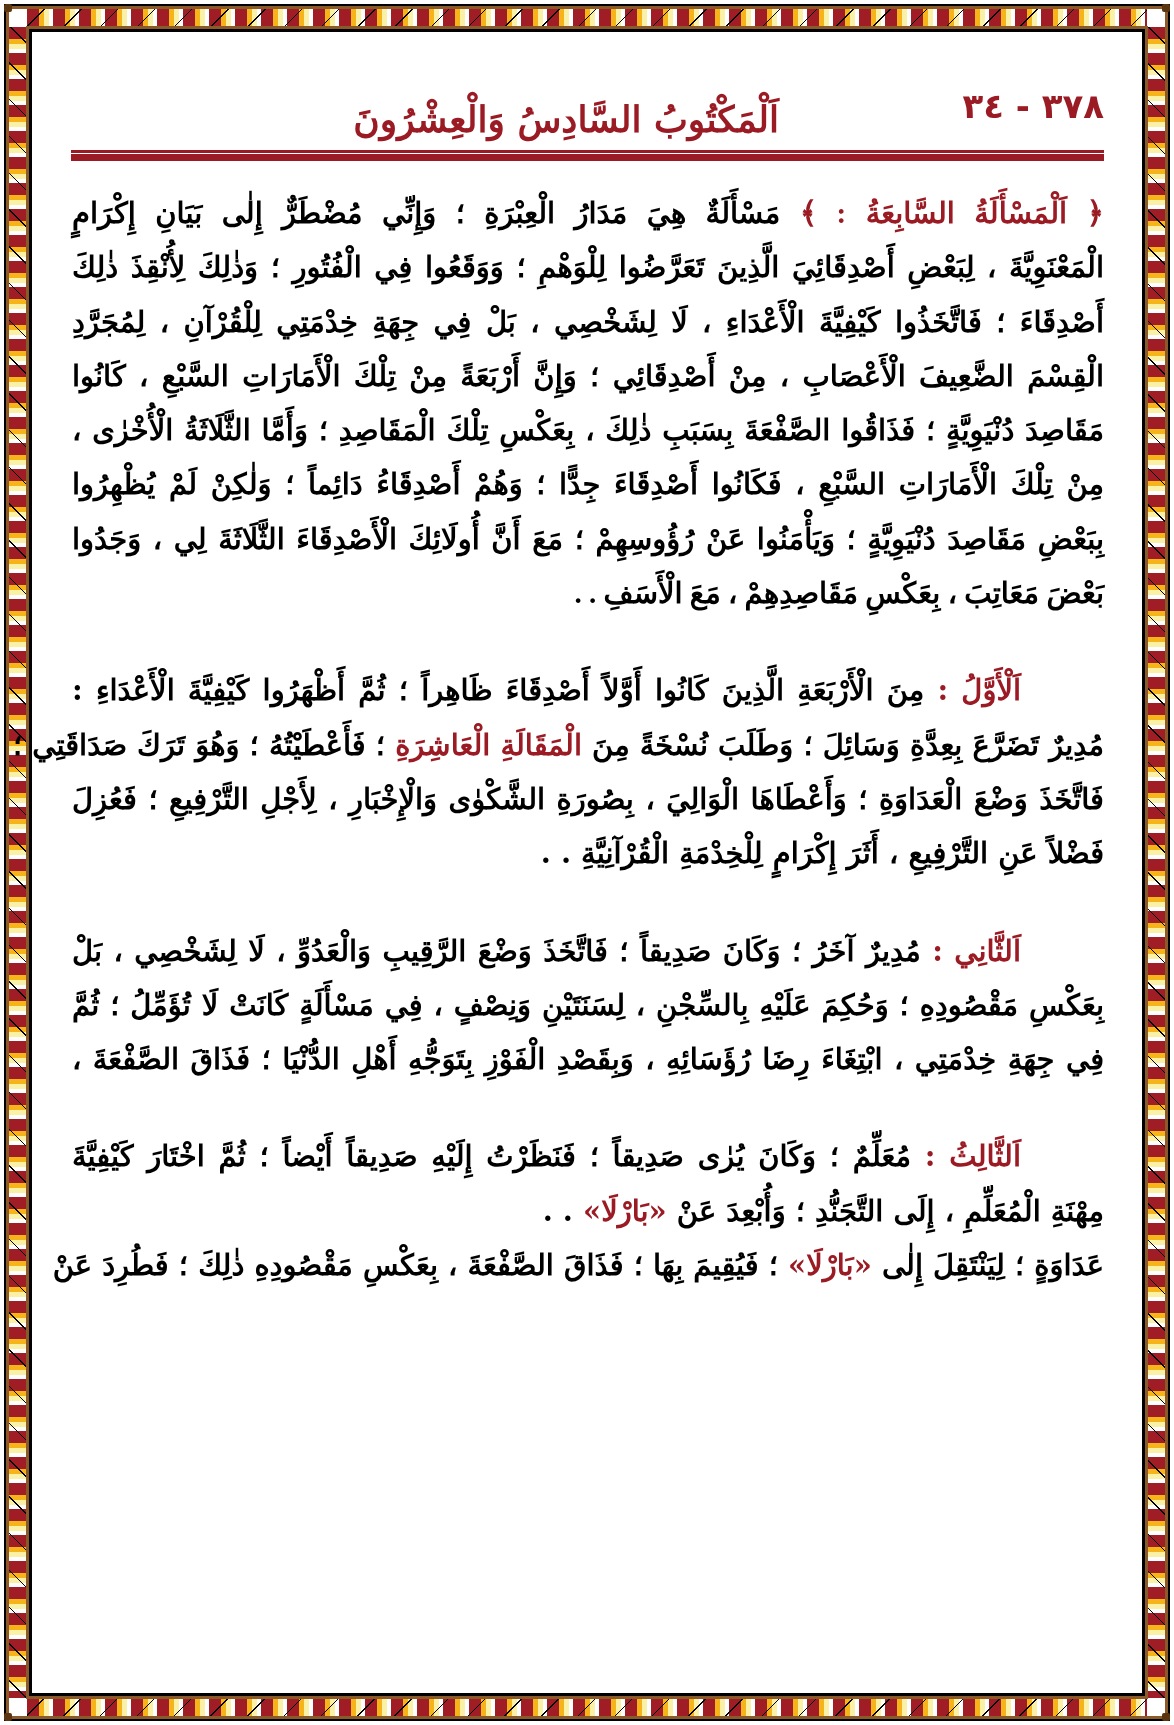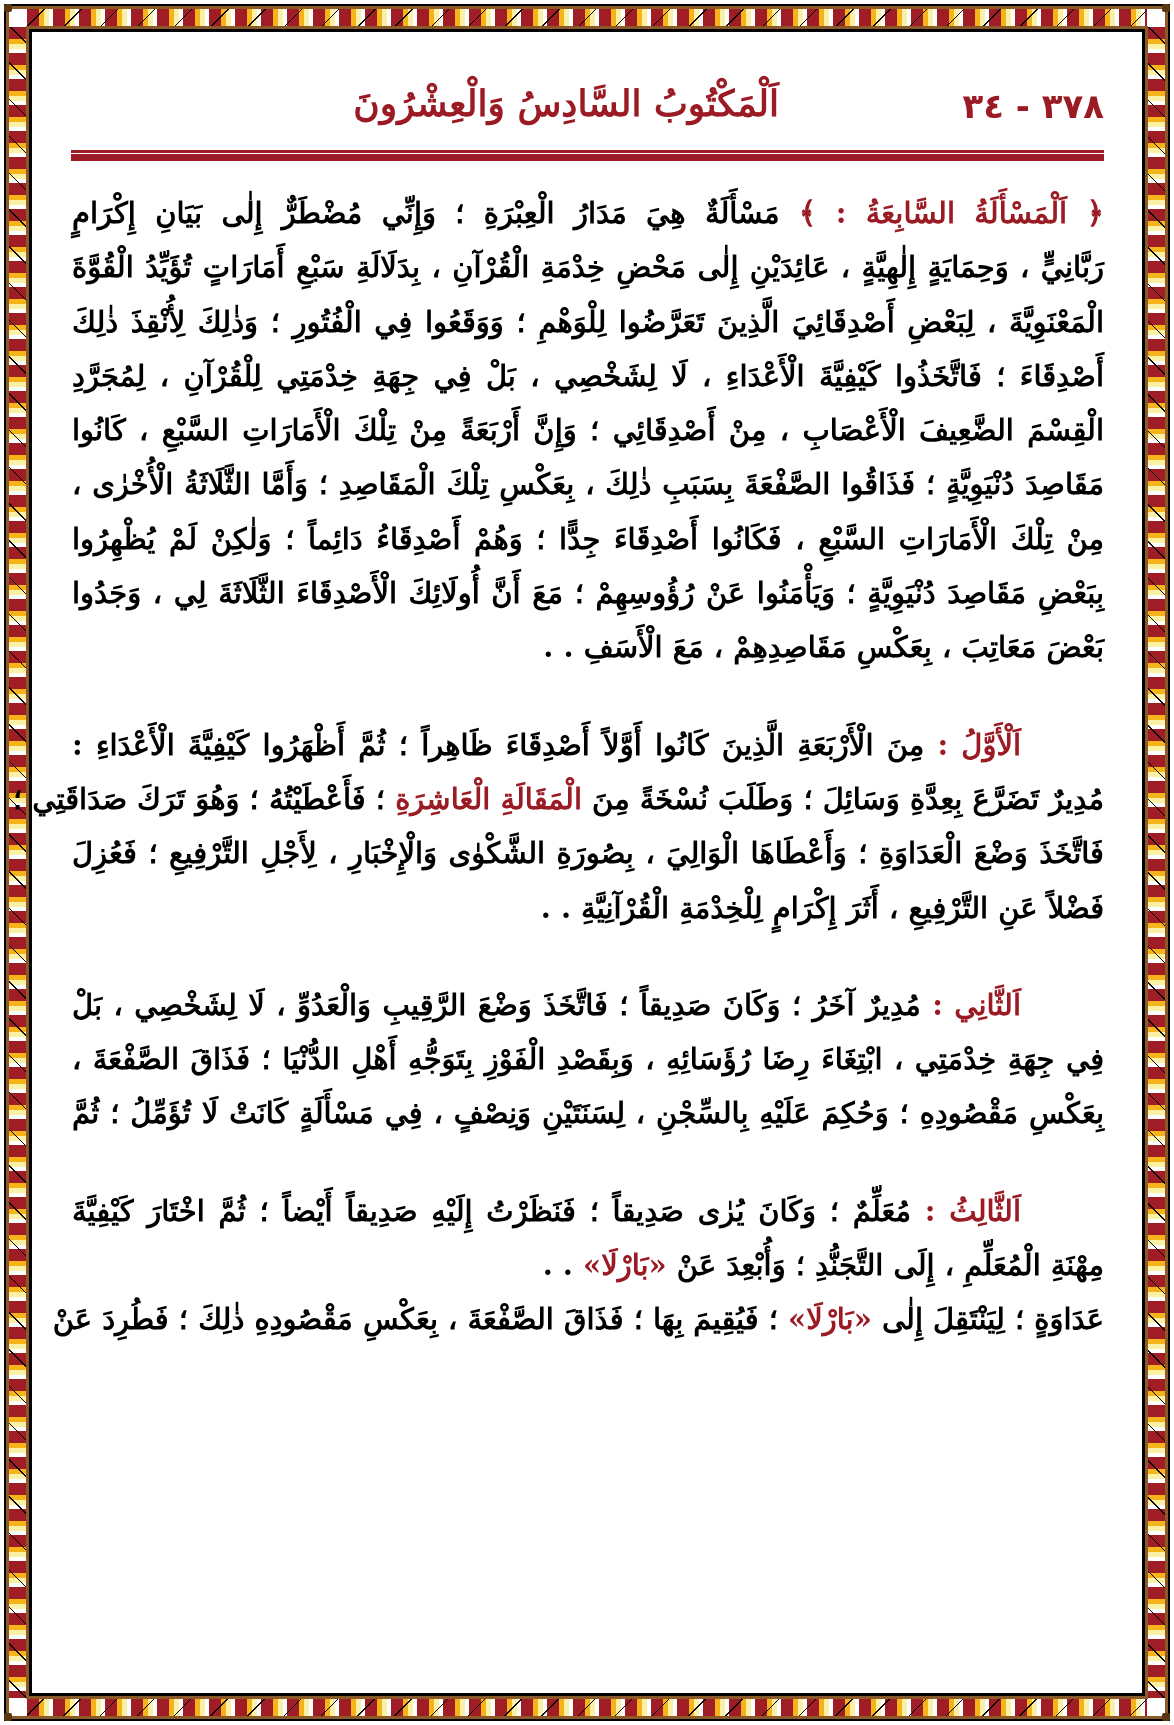--- a/index.html
+++ b/index.html
@@ -50,39 +50,39 @@
     .header {
       position: absolute; left: 71px; top: 82px; width: 1033px; height: 60px;
       direction: rtl;
     }
     .page-number {
       position: absolute; right: 0; top: 4px;
       color: #9b1b24; font-size: 34px; font-weight: bold;
       font-family: "DejaVu Sans", sans-serif;
     }
     .chapter-title {
-      position: absolute; right: 325px; top: 0;
+      position: absolute; right: 325px; top: 16px;
       color: #9b1b24; font-size: 36px; font-weight: bold;
     }
     .rule-thin {
       position: absolute; left: 71px; top: 150px; width: 1033px; height: 3px; background: #9b1b24;
     }
     .rule-thick {
       position: absolute; left: 71px; top: 154px; width: 1033px; height: 7px; background: #9b1b24;
     }
 
     
     .content {
       position: absolute; left: 72px; top: 186px; width: 1032px;
       direction: rtl; text-align: justify; text-align-last: right;
       font-size: 29px; line-height: 54.3px; color: #000;
       font-weight: bold;
     }
     .para { margin: 0 0 43px 0; }
-    .para.first { text-indent: 0; }
+    .para.first { text-indent: 0; font-family: Liberation Serif, serif; }
     .red { color: #9b1b24; }
     .ornament { color: #9b1b24; font-size: 30px; }
     .line { display: block; white-space: nowrap; text-align-last: justify; }
     .line.last { text-align-last: right; }
   </style>
 </head>
 <body>
 
 <div class="frame">
   <div class="frame-outer"></div>
@@ -101,41 +101,40 @@
   <span class="page-number">٣٧٨ - ٣٤</span>
   <span class="chapter-title">اَلْمَكْتُوبُ السَّادِسُ وَالْعِشْرُونَ</span>
 </div>
 <div class="rule-thin"></div>
 <div class="rule-thick"></div>
 
 <div class="content">
 
   <div class="para first">
     <span class="line"><span class="red"><span class="ornament">﴿</span> <span>اَلْمَسْأَلَةُ السَّابِعَةُ :</span> <span class="ornament">﴾</span></span> <span>مَسْأَلَةٌ هِيَ مَدَارُ الْعِبْرَةِ ؛ وَإِنِّي مُضْطَرٌّ إِلٰى بَيَانِ إِكْرَامٍ</span></span>
-    <span class="line">رَبَّانِيٍّ ، وَحِمَايَةٍ إِلٰهِيَّةٍ ، عَائِدَيْنِ إِلٰى مَحْضِ خِدْمَةِ الْقُرْآنِ ، بِدَلَالَةِ سَبْعِ أَمَارَاتٍ تُؤَيِّدُ الْقُوَّةَ</span>
     <span class="line">الْمَعْنَوِيَّةَ ، لِبَعْضِ أَصْدِقَائِيَ الَّذِينَ تَعَرَّضُوا لِلْوَهْمِ ؛ وَوَقَعُوا فِي الْفُتُورِ ؛ وَذٰلِكَ لِأُنْقِذَ ذٰلِكَ</span>
     <span class="line">أَصْدِقَاءَ ؛ فَاتَّخَذُوا كَيْفِيَّةَ الْأَعْدَاءِ ، لَا لِشَخْصِي ، بَلْ فِي جِهَةِ خِدْمَتِي لِلْقُرْآنِ ، لِمُجَرَّدِ</span>
     <span class="line">الْقِسْمَ الضَّعِيفَ الْأَعْصَابِ ، مِنْ أَصْدِقَائِي ؛ وَإِنَّ أَرْبَعَةً مِنْ تِلْكَ الْأَمَارَاتِ السَّبْعِ ، كَانُوا</span>
     <span class="line">مَقَاصِدَ دُنْيَوِيَّةٍ ؛ فَذَاقُوا الصَّفْعَةَ بِسَبَبِ ذٰلِكَ ، بِعَكْسِ تِلْكَ الْمَقَاصِدِ ؛ وَأَمَّا الثَّلَاثَةُ الْأُخْرٰى ،</span>
     <span class="line">مِنْ تِلْكَ الْأَمَارَاتِ السَّبْعِ ، فَكَانُوا أَصْدِقَاءَ جِدًّا ؛ وَهُمْ أَصْدِقَاءُ دَائِماً ؛ وَلٰكِنْ لَمْ يُظْهِرُوا</span>
     <span class="line">بِبَعْضِ مَقَاصِدَ دُنْيَوِيَّةٍ ؛ وَيَأْمَنُوا عَنْ رُؤُوسِهِمْ ؛ مَعَ أَنَّ أُولَائِكَ الْأَصْدِقَاءَ الثَّلَاثَةَ لِي ، وَجَدُوا</span>
     <span class="line last">بَعْضَ مَعَاتِبَ ، بِعَكْسِ مَقَاصِدِهِمْ ، مَعَ الْأَسَفِ . .</span>
   </div>
 
   <div class="para">
     <span class="line" style="padding-right:83px;"><span class="red">اَلْأَوَّلُ :</span> <span>مِنَ الْأَرْبَعَةِ الَّذِينَ كَانُوا أَوَّلاً أَصْدِقَاءَ ظَاهِراً ؛ ثُمَّ أَظْهَرُوا كَيْفِيَّةَ الْأَعْدَاءِ :</span></span>
     <span class="line"><span>مُدِيرٌ تَضَرَّعَ بِعِدَّةِ وَسَائِلَ ؛ وَطَلَبَ نُسْخَةً مِنَ</span> <span class="red">الْمَقَالَةِ الْعَاشِرَةِ</span> <span>؛ فَأَعْطَيْتُهُ ؛ وَهُوَ تَرَكَ صَدَاقَتِي ؛</span></span>
     <span class="line">فَاتَّخَذَ وَضْعَ الْعَدَاوَةِ ؛ وَأَعْطَاهَا الْوَالِيَ ، بِصُورَةِ الشَّكْوٰى وَالْإِخْبَارِ ، لِأَجْلِ التَّرْفِيعِ ؛ فَعُزِلَ</span>
     <span class="line last">فَضْلاً عَنِ التَّرْفِيعِ ، أَثَرَ إِكْرَامٍ لِلْخِدْمَةِ الْقُرْآنِيَّةِ . .</span>
   </div>
 
   <div class="para">
     <span class="line" style="padding-right:83px;"><span class="red">اَلثَّانِي :</span> <span>مُدِيرٌ آخَرُ ؛ وَكَانَ صَدِيقاً ؛ فَاتَّخَذَ وَضْعَ الرَّقِيبِ وَالْعَدُوِّ ، لَا لِشَخْصِي ، بَلْ</span></span>
+    <span class="line">بِعَكْسِ مَقْصُودِهِ ؛ وَحُكِمَ عَلَيْهِ بِالسِّجْنِ ، لِسَنَتَيْنِ وَنِصْفٍ ، فِي مَسْأَلَةٍ كَانَتْ لَا تُؤَمِّلُ ؛ ثُمَّ</span>
     <span class="line">فِي جِهَةِ خِدْمَتِي ، ابْتِغَاءَ رِضَا رُؤَسَائِهِ ، وَبِقَصْدِ الْفَوْزِ بِتَوَجُّهِ أَهْلِ الدُّنْيَا ؛ فَذَاقَ الصَّفْعَةَ ،</span>
-    <span class="line">بِعَكْسِ مَقْصُودِهِ ؛ وَحُكِمَ عَلَيْهِ بِالسِّجْنِ ، لِسَنَتَيْنِ وَنِصْفٍ ، فِي مَسْأَلَةٍ كَانَتْ لَا تُؤَمِّلُ ؛ ثُمَّ</span>
   </div>
 
   <div class="para">
     <span class="line" style="padding-right:83px;"><span class="red">اَلثَّالِثُ :</span> <span>مُعَلِّمٌ ؛ وَكَانَ يُرٰى صَدِيقاً ؛ فَنَظَرْتُ إِلَيْهِ صَدِيقاً أَيْضاً ؛ ثُمَّ اخْتَارَ كَيْفِيَّةَ</span></span>
     <span class="line last"><span>مِهْنَةِ الْمُعَلِّمِ ، إِلَى التَّجَنُّدِ ؛ وَأُبْعِدَ عَنْ</span> <span class="red">«بَارْلَا»</span> <span>. .</span></span>
     <span class="line"><span>عَدَاوَةٍ ؛ لِيَنْتَقِلَ إِلٰى</span> <span class="red">«بَارْلَا»</span> <span>؛ فَيُقِيمَ بِهَا ؛ فَذَاقَ الصَّفْعَةَ ، بِعَكْسِ مَقْصُودِهِ ذٰلِكَ ؛ فَطُرِدَ عَنْ</span></span>
   </div>
 
 </div>
 

